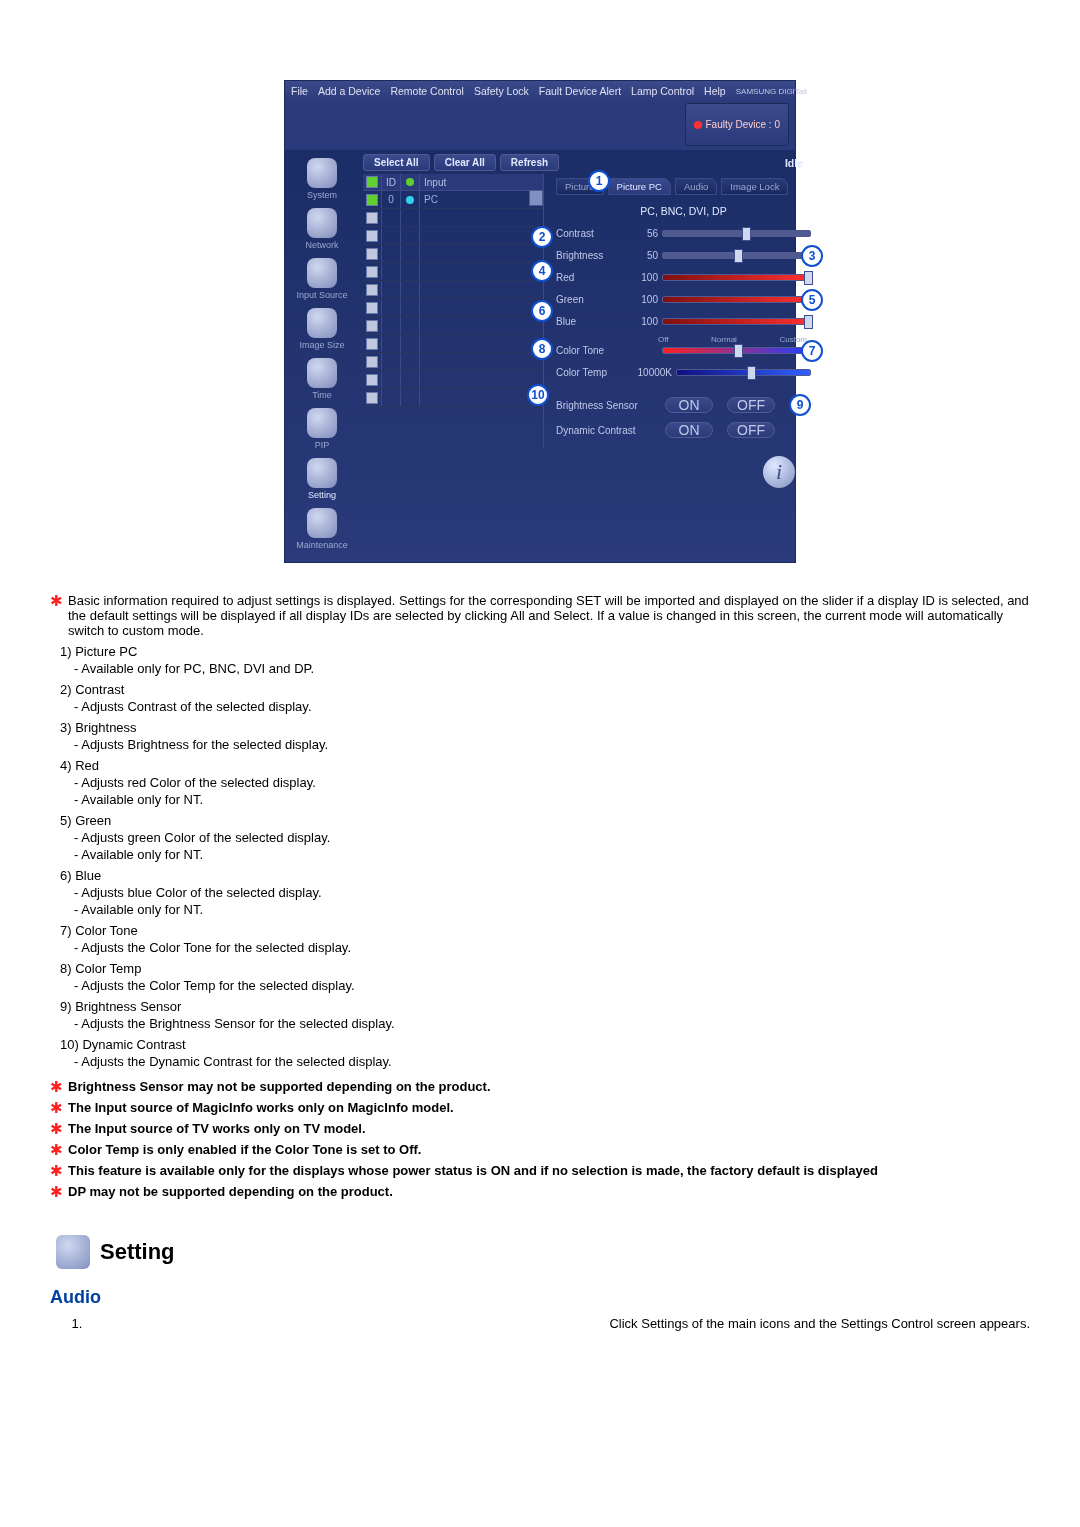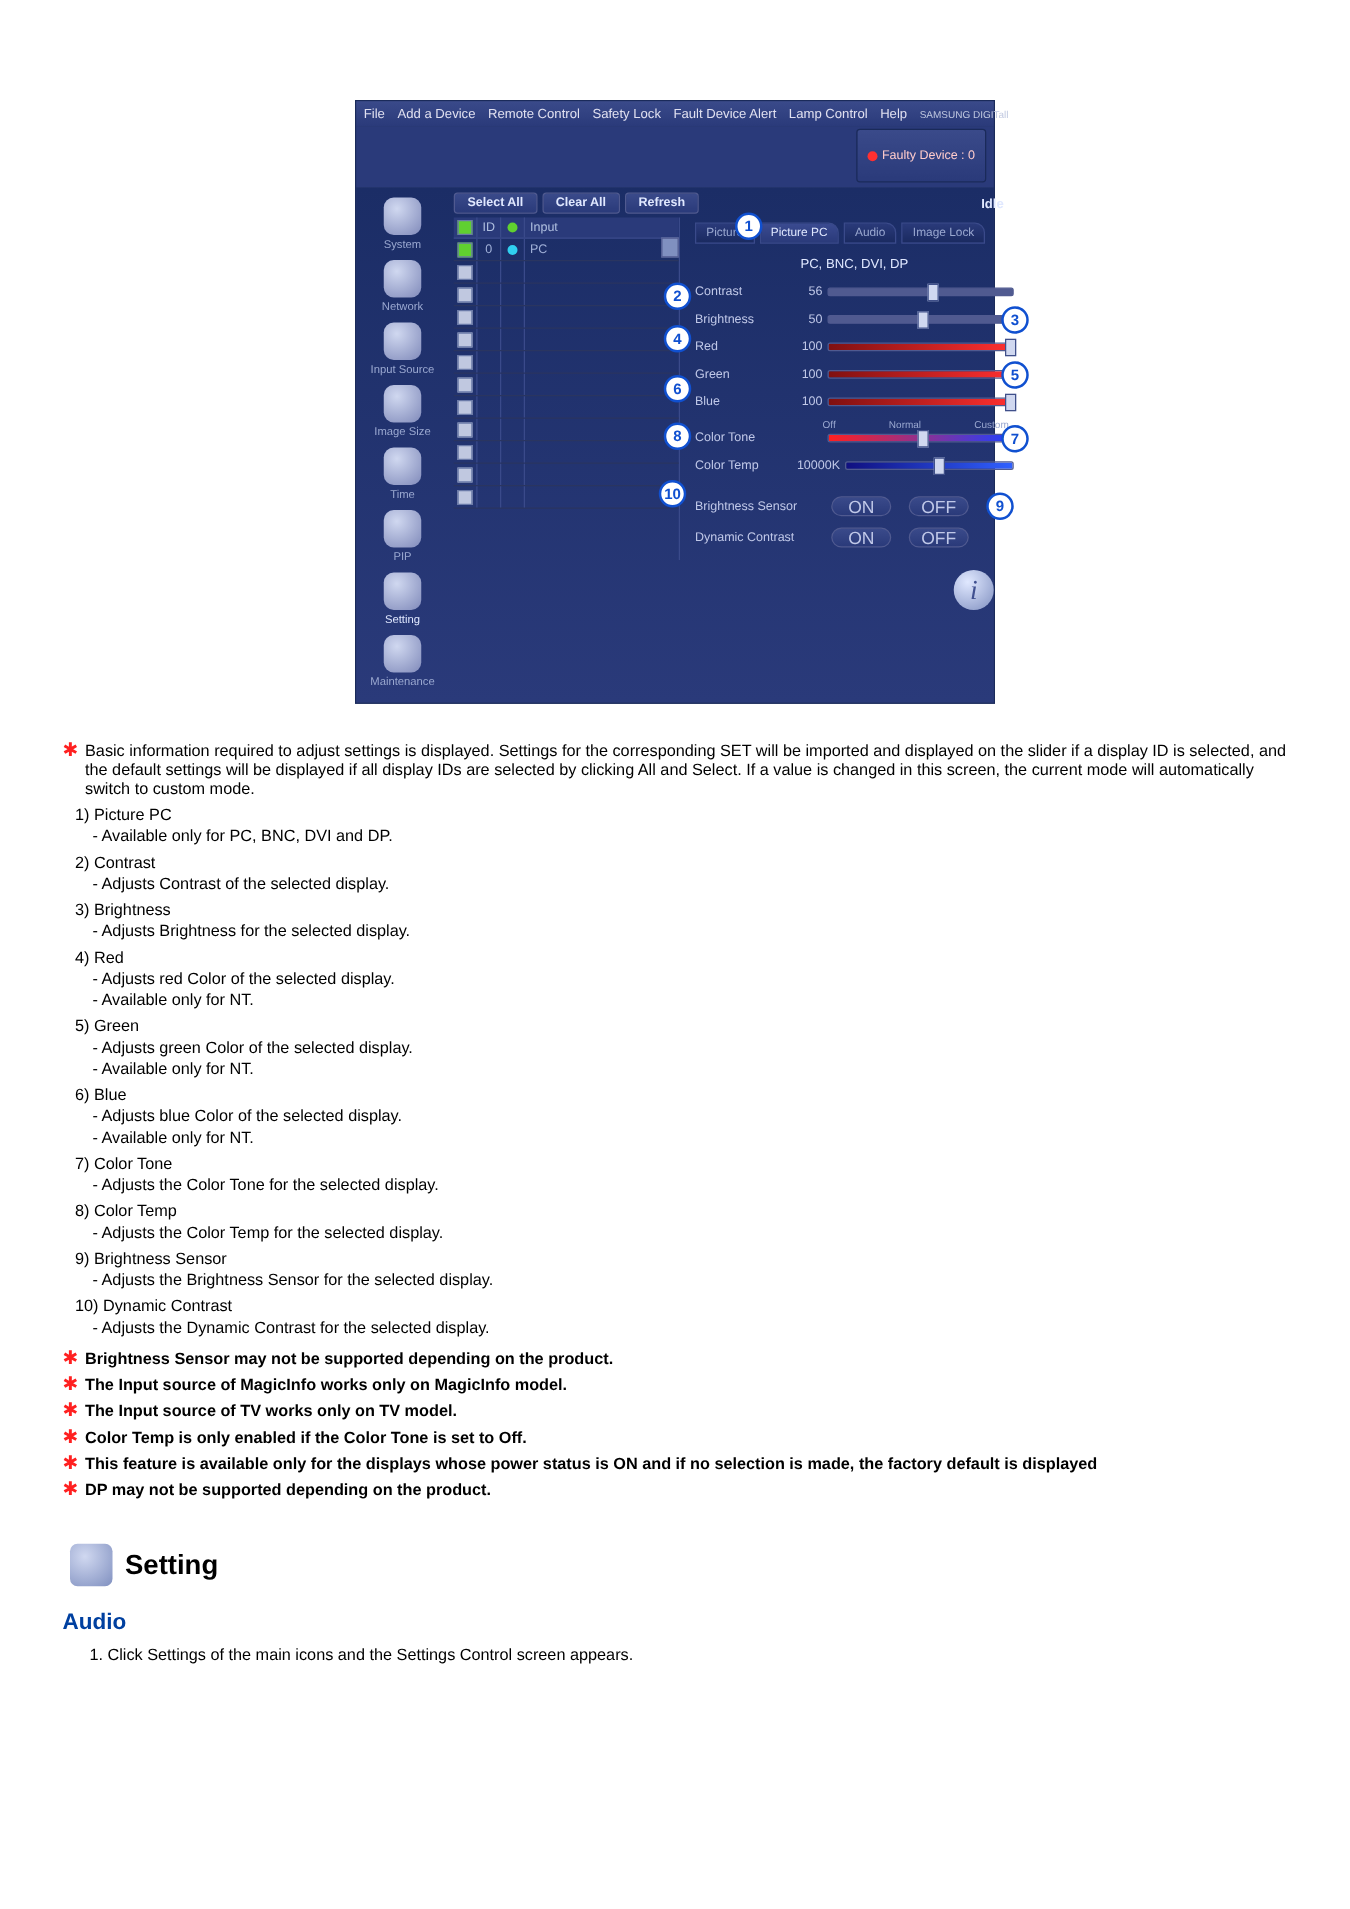--- a/index.html
+++ b/index.html
@@ -204,21 +204,21 @@
     display:flex; align-items:center; gap:10px;
   }
   h2.setting .sec-icon {
     width:34px; height:34px;
     background: radial-gradient(circle at 35% 30%, #d0d8f0, #8090c0);
     border-radius:6px;
   }
   h3.subhead {
     color:#0040a0; font-size:18px; font-weight:bold; margin:18px 0 8px 0;
   }
-  ol.steps { margin:2px 0 2px 36px; padding:0; }
+  ol.steps { margin:2px 0 2px 36px; padding:0;text-align:right; }
   ol.steps li { margin:2px 0; }
 </style>
 </head>
 <body>
 
 <div class="page">
 
   <div class="app-window">
 
 

